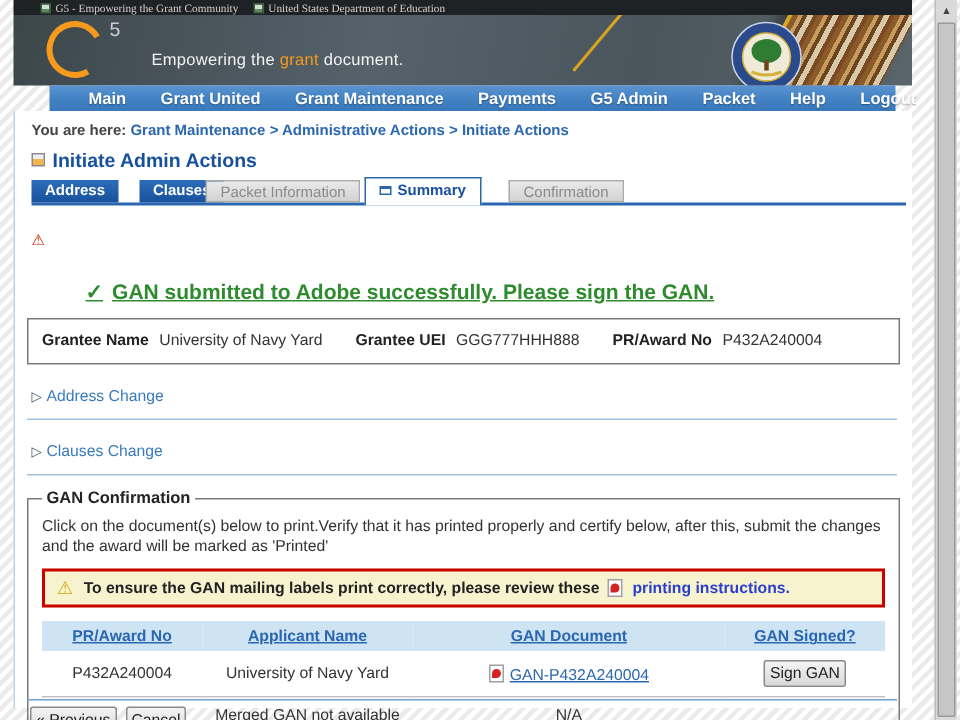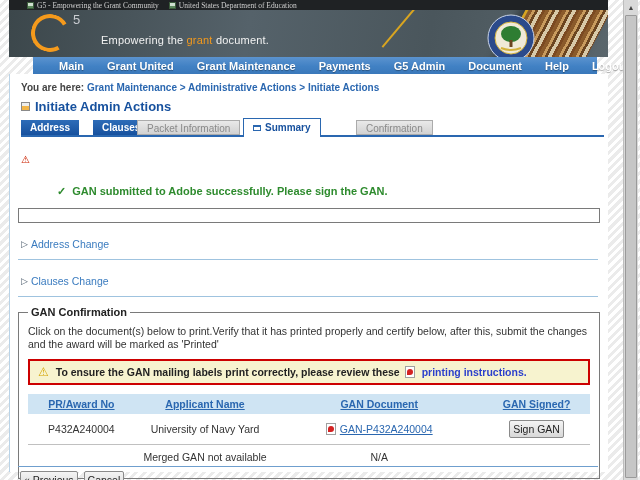--- a/index.html
+++ b/index.html
@@ -72,21 +72,21 @@
   .tab.dark { background:linear-gradient(#2d6cb8,#17519e); color:#fff; font-weight:bold; }
   .tab.disabled { background:linear-gradient(#e9e9e9,#d2d2d2); color:#8a8a8a; border:1px solid #ababab; cursor:default; }
   .tab.active {
     background:#fff; color:#17519e; font-weight:bold;
     border:1px solid #2a67b0; border-bottom:none; bottom:0; height:19px; z-index:2; padding-top:3px;
   }
   .tab-ico { display:inline-block; width:8px; height:6px; border:1px solid #2a67b0; border-top:2px solid #2a67b0; background:#fff; margin-right:4px; }
 
   .msg-warning { margin:17px 0 0 11px; font-size:10.5px; font-weight:bold; color:#ef8506; display:flex; align-items:flex-start; }
   .warn-red-ico { color:#cc2200; font-size:10px; margin-right:2px; font-weight:normal; }
-  .msg-success { margin:20px 0 0 47px; font-size:11px; font-weight:bold; color:#2e8b2e; }
+  .msg-success { margin:20px 0 0 47px; font-size:14px; font-weight:bold; color:#2e8b2e;text-decoration:underline; }
   .msg-success .chk { margin-right:6px; }
 
   fieldset { margin:10px 8px 0; border:1px solid #7a7a7a; padding:4px 9px 9px; }
   legend { font-weight:bold; font-size:11px; color:#222; padding:0 3px; }
   .grantee-row { display:flex; align-items:center; font-size:10.5px; padding-top:4px; flex-wrap:nowrap; }
   .grantee-row .lbl { font-weight:bold; color:#222; margin-right:7px; white-space:nowrap; }
   .grantee-row .val { color:#333; margin-right:22px; white-space:nowrap; }
 
   .collapsible { margin-left:11px; padding-top:15px; font-size:10.5px; color:#3a7bbf; display:flex; align-items:center; cursor:pointer; }
   .collapsible .tri { color:#4a5a6a; font-size:9px; margin-right:3px; }
@@ -157,21 +157,21 @@
     <path d="M14 34 Q24 38 34 34" stroke="#d4b23c" stroke-width="2" fill="none"></path>
   </svg>
 </div>
 
 <div class="navbar">
   <span class="nav-item">Main</span>
   <span class="nav-item">Grant United</span>
   <span class="nav-item">Grant Maintenance</span>
   <span class="nav-item">Payments</span>
   <span class="nav-item">G5 Admin</span>
-  <span class="nav-item">Document</span>
+  <span class="nav-item">Packet</span>
   <span class="nav-item">Help</span>
   <span class="nav-item">Logout</span>
 </div>
 
 <div class="page">
 
   <div class="breadcrumb">
     <span class="pfx">You are here:</span>
     <span class="path">Grant Maintenance &gt; Administrative Actions &gt; Initiate Actions</span>
   </div>
@@ -180,32 +180,40 @@
     <span class="title-ico"></span>
     <span class="page-title">Initiate Admin Actions</span>
   </div>
 
   <div class="tabs">
     <div class="underline"></div>
     <div class="tab dark" style="left:0;">Address</div>
     <div class="tab dark" style="left:72px;">Clauses</div>
     <div class="tab active" style="left:222px;"><span class="tab-ico"></span><span>Summary</span></div>
     <div class="tab disabled" style="left:116px;">Packet Information</div>
-    <div class="tab disabled" style="left:335px;">Confirmation</div>
+    <div class="tab disabled" style="left:318px;">Confirmation</div>
   </div>
 
   <div class="msg-warning">
     <span class="warn-red-ico">⚠</span>
   </div>
 
   <div class="msg-success">
     <span class="chk">✓</span><span>GAN submitted to Adobe successfully. Please sign the GAN.</span>
   </div>
 
   <fieldset>
+    <div class="grantee-row">
+      <span class="lbl">Grantee Name</span>
+      <span class="val">University of Navy Yard</span>
+      <span class="lbl">Grantee UEI</span>
+      <span class="val">GGG777HHH888</span>
+      <span class="lbl">PR/Award No</span>
+      <span class="val">P432A240004</span>
+    </div>
   </fieldset>
 
   <div class="collapsible">
     <span class="tri">▷</span>
     <span>Address Change</span>
   </div>
   <hr class="section-divider">
 
   <div class="collapsible">
     <span class="tri">▷</span>

